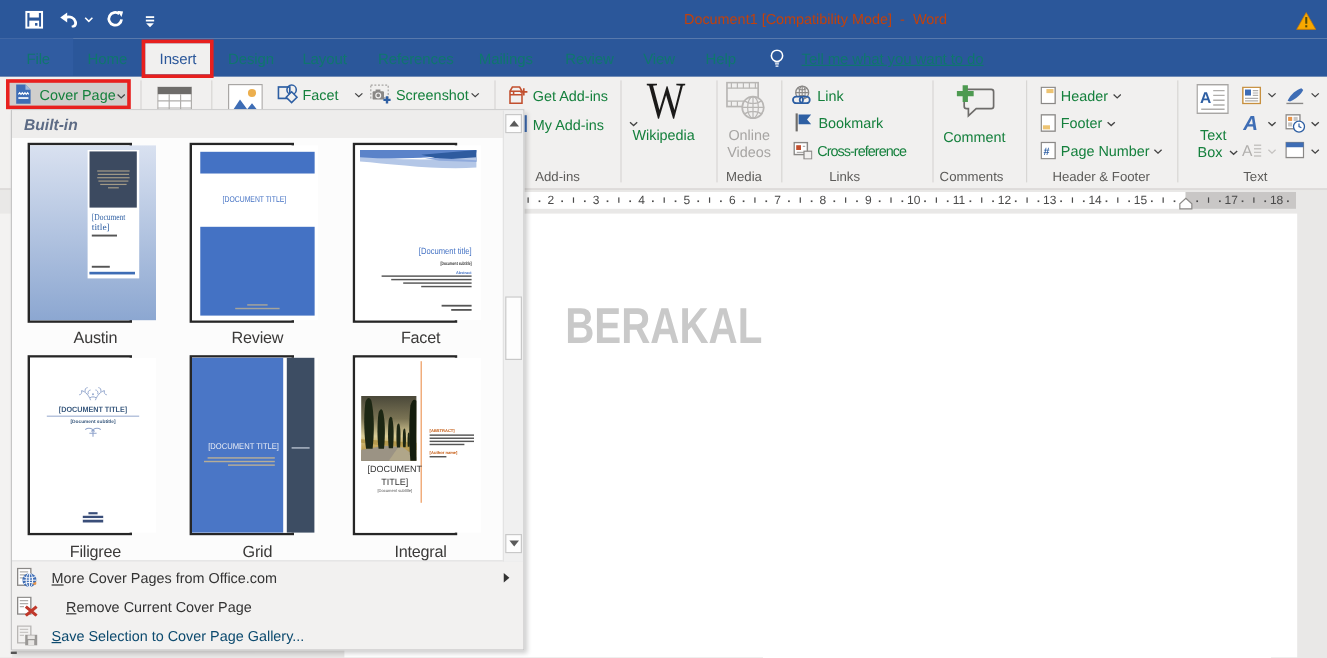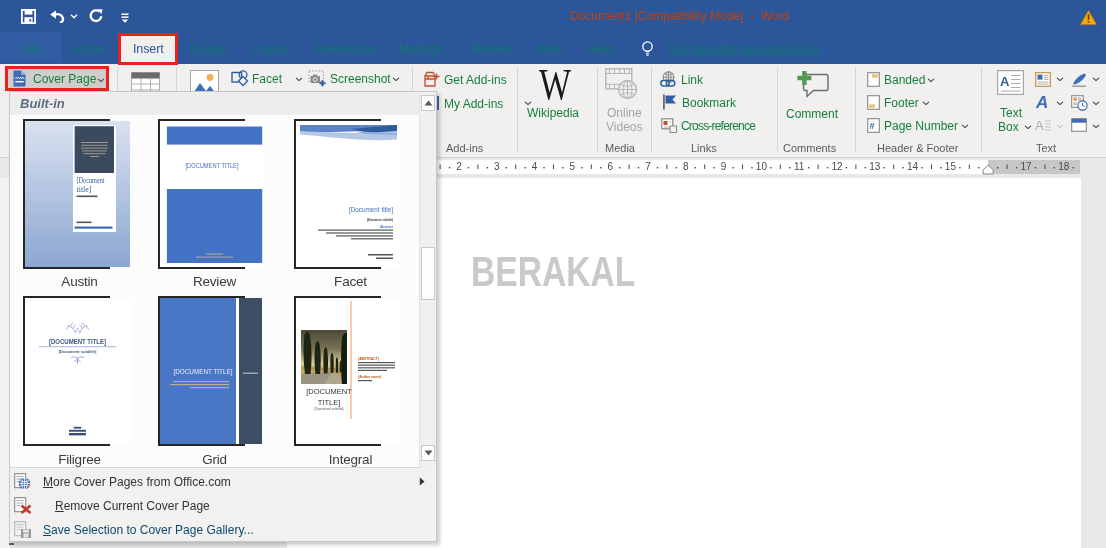--- a/index.html
+++ b/index.html
@@ -213,21 +213,21 @@
   <path d="M9.5 4.5 H30 a2 2 0 0 1 2 2 V18.5 a2 2 0 0 1 -2 2 H17.5 L11 26.5 V20.5 H9.5 a2 2 0 0 1 -2 -2 V6.5 a2 2 0 0 1 2 -2 Z" fill="#F1F0EF" stroke="#6E6C6A" stroke-width="1.4"></path>
   <path d="M6.2 1 H10.6 V5.8 H15.4 V10.2 H10.6 V15 H6.2 V10.2 H1.4 V5.8 H6.2 Z" fill="#4E9A51"></path>
 </svg>
 <div class="rtext" style="left:786px; top:107px;">Comment</div>
 <div class="glabel" style="left:783px;">Comments</div>
 
 <svg class="abs" style="left:867px; top:72px;" width="13" height="15" viewBox="0 0 13 15">
   <rect x="0.7" y="0.7" width="11.6" height="13.6" fill="#fff" stroke="#8A8886" stroke-width="1.1"></rect>
   <rect x="5" y="2.2" width="5.9" height="3.4" fill="#EDC473"></rect>
 </svg>
-<div class="rtext" style="left:884px; top:73px;">Banded</div>
+<div class="rtext" style="left:884px; top:73px;">Header</div>
 <svg class="abs" style="left:927px; top:78px;" width="8" height="5" viewBox="0 0 8 5">
     <path d="M1 0.8 L4 3.6 L7 0.8" stroke="#444" stroke-width="1.1" fill="none"></path>
   </svg>
 <svg class="abs" style="left:867px; top:95px;" width="13" height="15" viewBox="0 0 13 15">
   <rect x="0.7" y="0.7" width="11.6" height="13.6" fill="#fff" stroke="#8A8886" stroke-width="1.1"></rect>
   <rect x="2.1" y="9.4" width="5.9" height="3.4" fill="#EDC473"></rect>
 </svg>
 <div class="rtext" style="left:884px; top:96px;">Footer</div>
 <svg class="abs" style="left:922px; top:101px;" width="8" height="5" viewBox="0 0 8 5">
     <path d="M1 0.8 L4 3.6 L7 0.8" stroke="#444" stroke-width="1.1" fill="none"></path>

